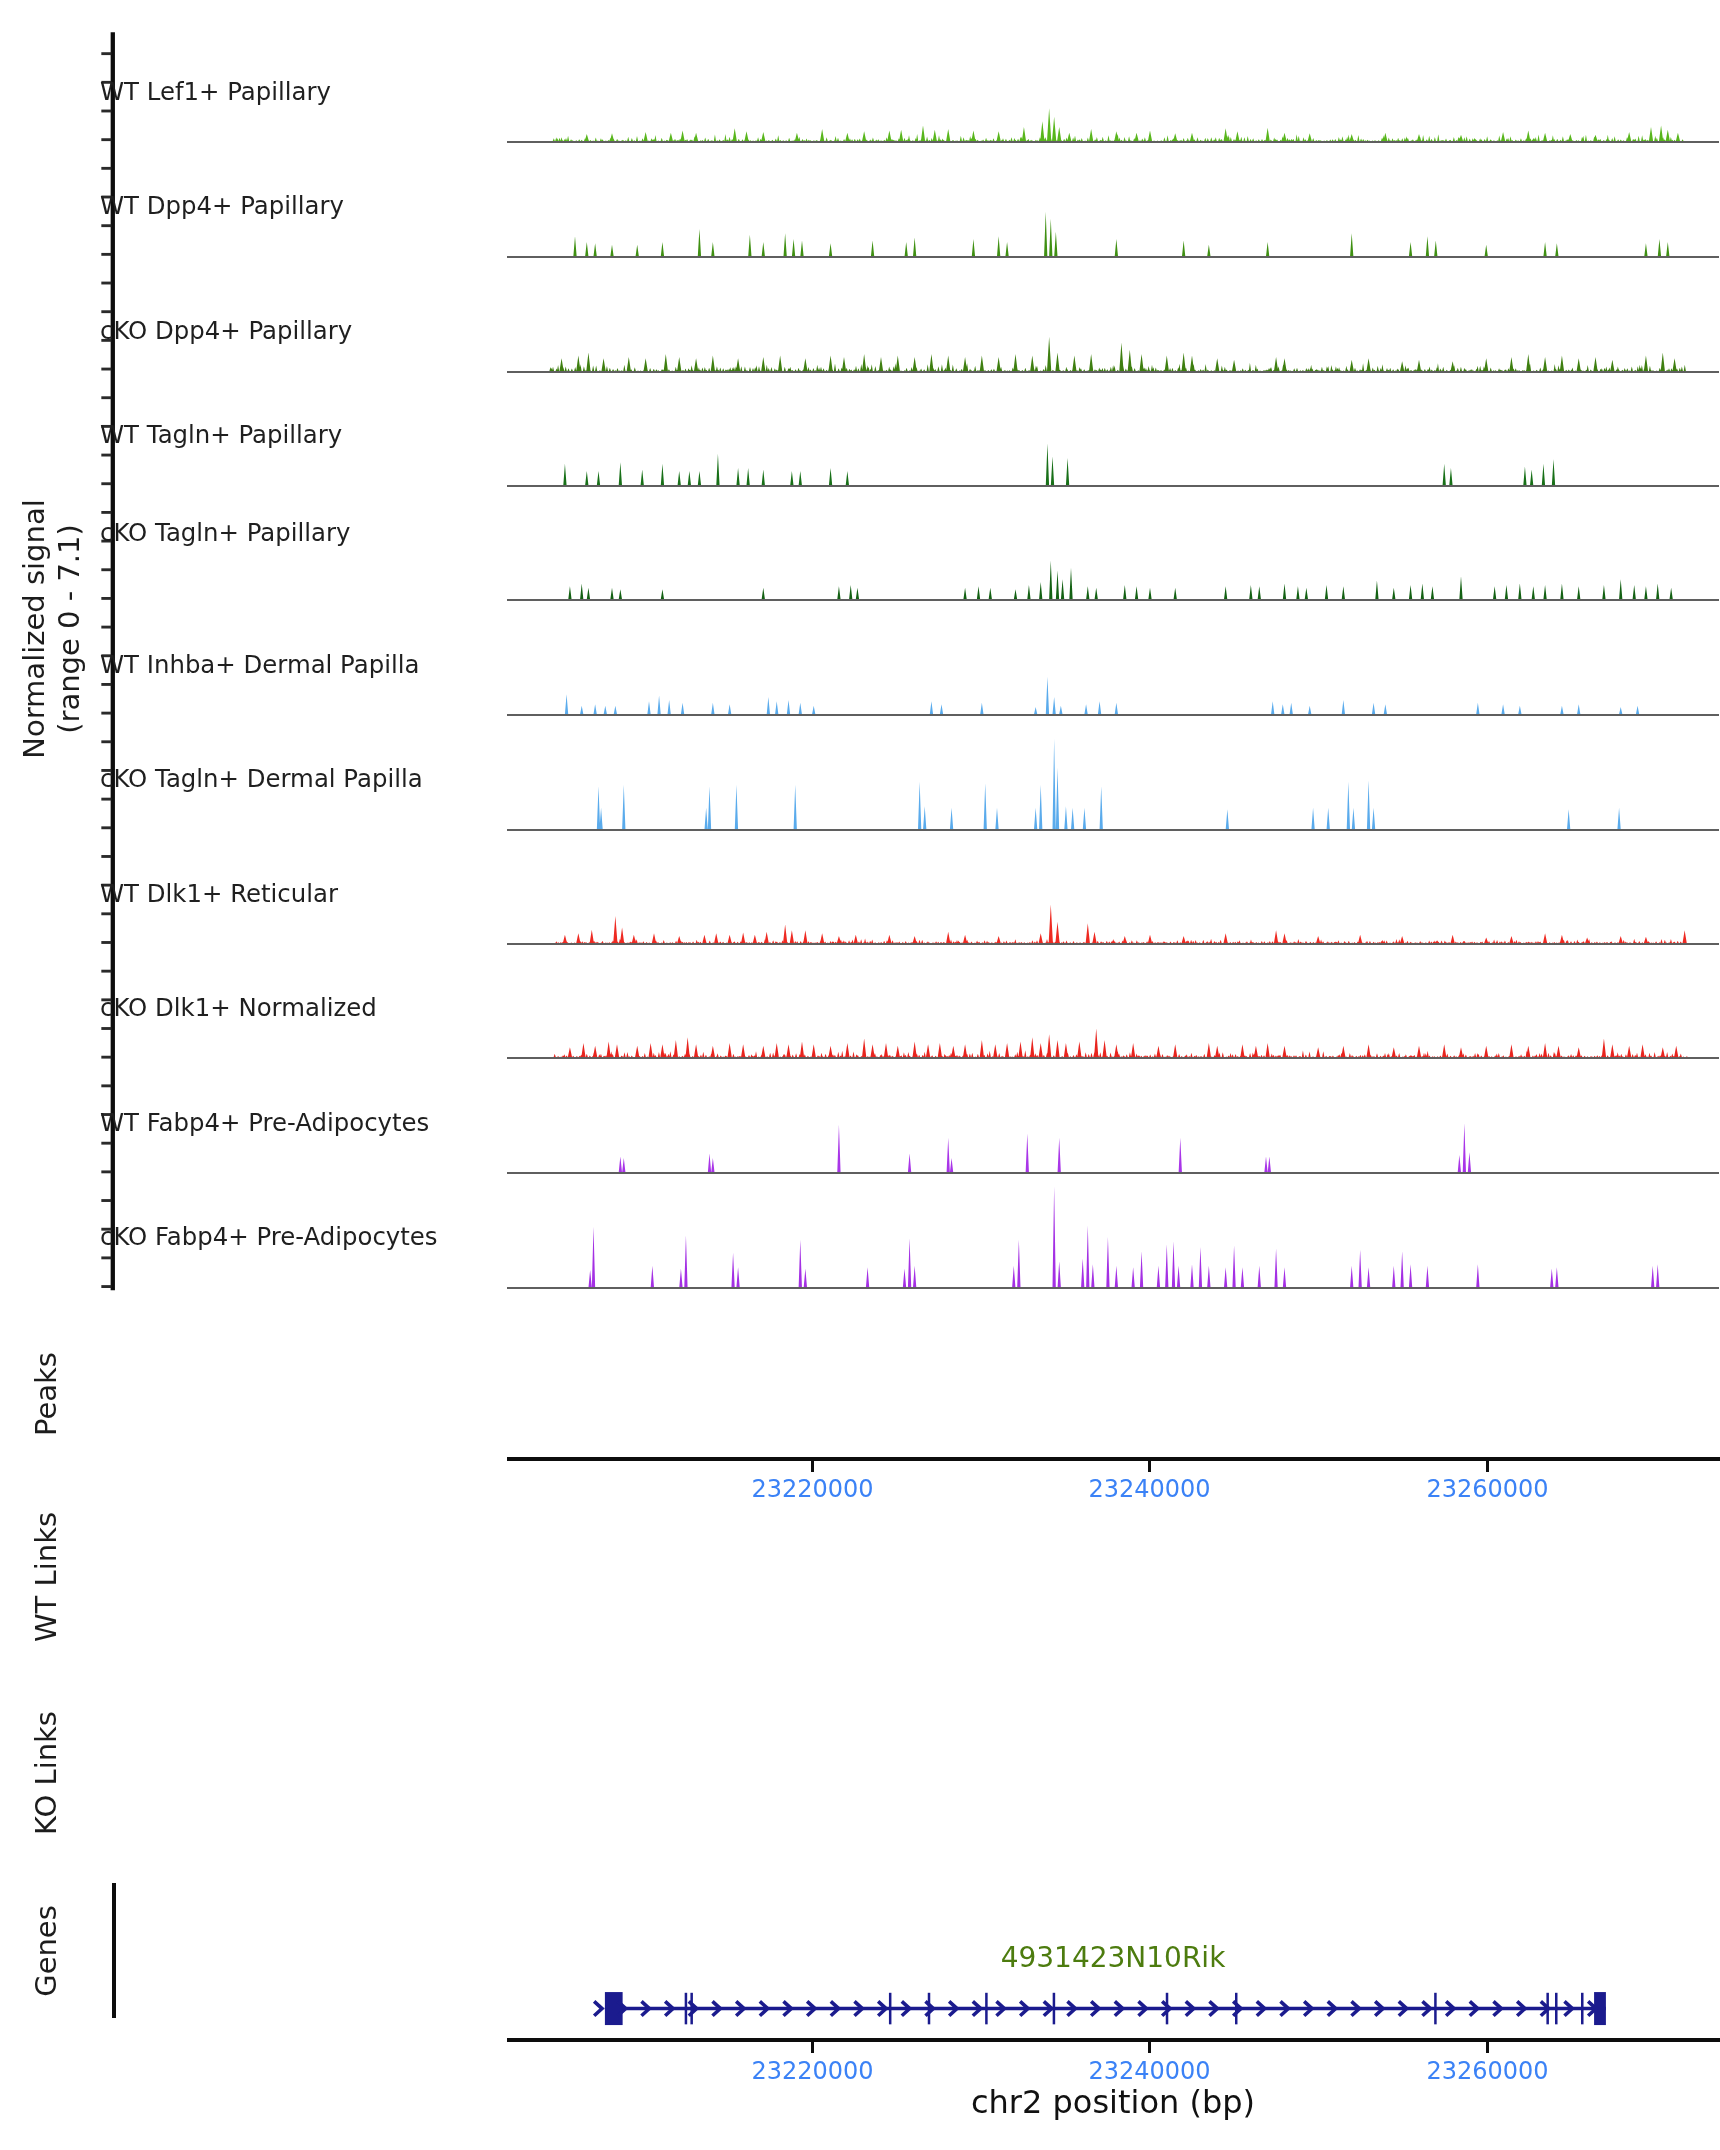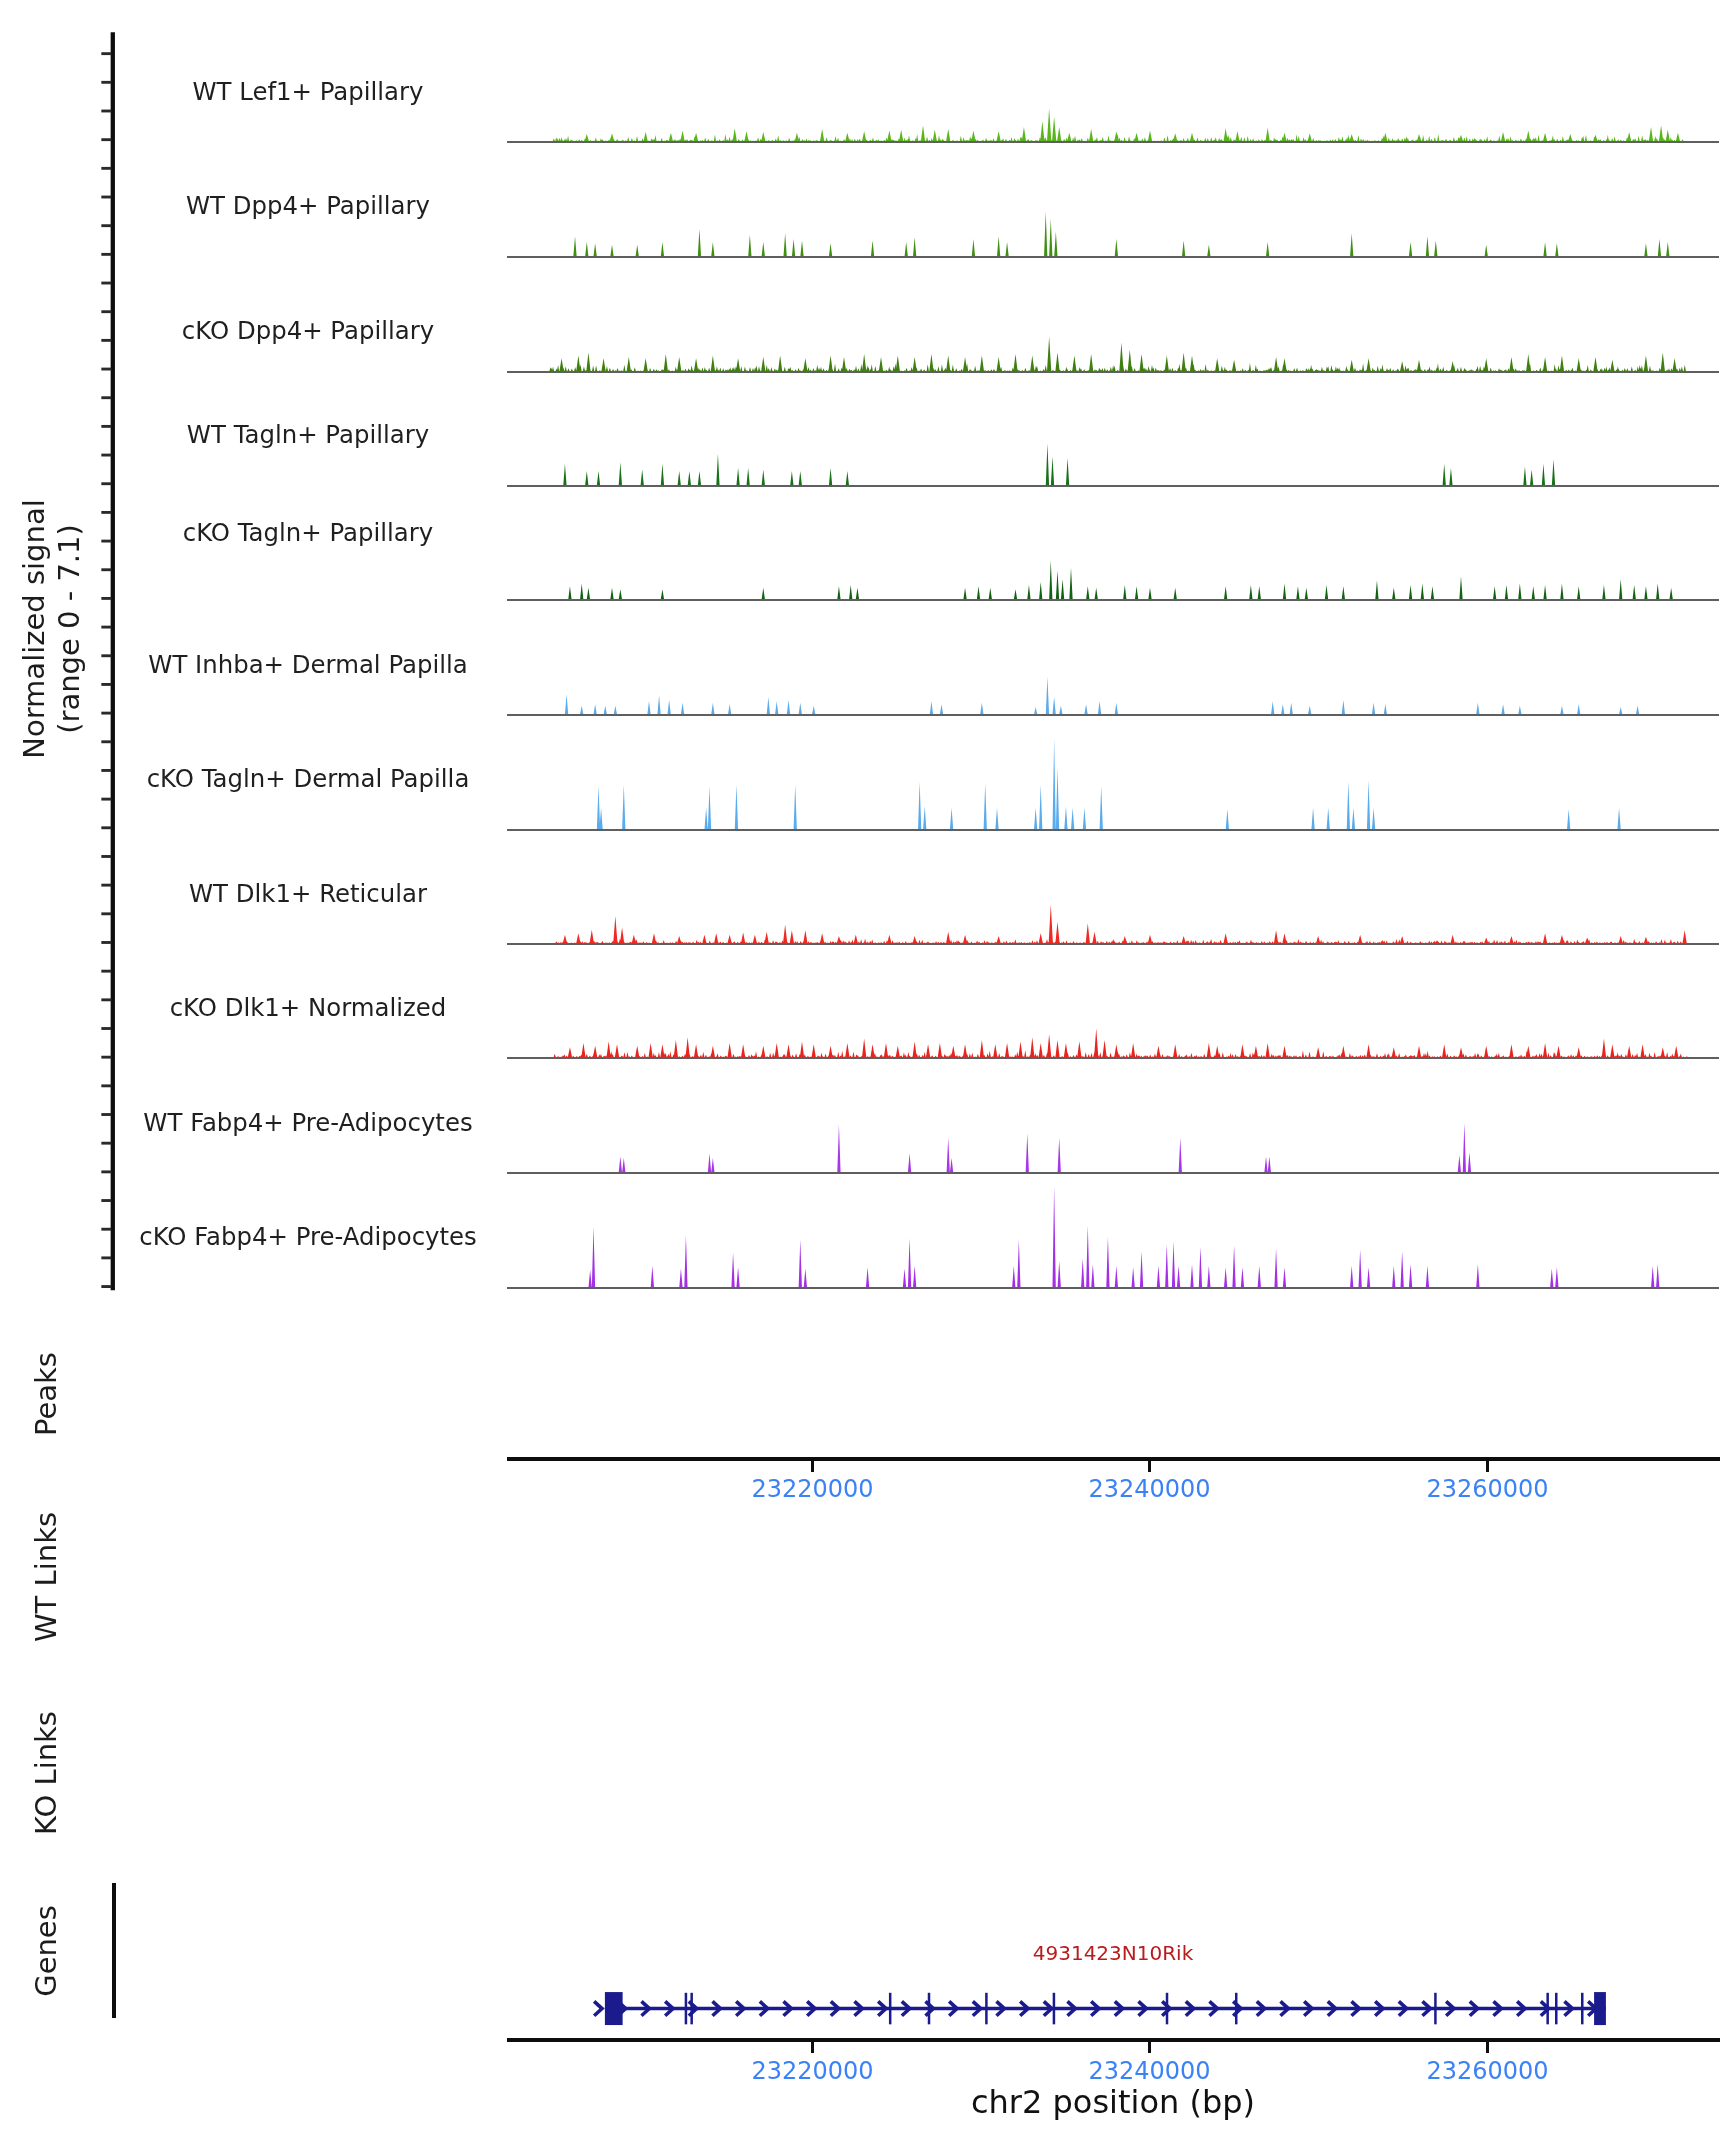--- a/index.html
+++ b/index.html
@@ -2,29 +2,29 @@
 <html style="font-size:11.5px"><head>
 <meta charset="utf-8">
 <style>
   html,body{margin:0;padding:0;background:#fff;}
   .page{position:relative;width:1721px;height:2151px;background:#fff;overflow:hidden;
         font-family:"DejaVu Sans","Liberation Sans",sans-serif;color:#222;}
   .abs{position:absolute;}
   .rot{position:absolute;transform:translate(-50%,-50%) rotate(-90deg);transform-origin:center;
        white-space:nowrap;font-size:29px;color:#1c1c1c;}
   .ylabel{text-align:center;line-height:1.22;font-size:29px;}
-  .tlabel{position:absolute;left:100px;width:416px;text-align:center;height:29px;line-height:29px;
+  .tlabel{position:absolute;left:100px;width:416px;height:29px;line-height:29px;
           font-size:24.4px;color:#1f1f1f;}
   .tbase{position:absolute;left:507px;width:1212px;height:2.2px;background:#5f5f5f;}
   .axisline{position:absolute;left:507px;width:1214px;height:4.3px;background:#0d0d0d;}
   .axistick{position:absolute;width:2.9px;height:10.8px;background:#0d0d0d;}
   .axisticklabel{position:absolute;width:229px;text-align:center;font-size:24px;color:#3b82f6;
                  height:29px;line-height:29px;}
   .xaxistitle{position:absolute;left:507px;width:1212px;text-align:center;font-size:32px;color:#111;}
-  .genename{position:absolute;left:507px;width:1212px;text-align:center;font-size:20px;color:#b91c1c;}
+  .genename{position:absolute;left:507px;width:1212px;text-align:center;font-size:28px;color:#4d7c0f;}
   svg{position:absolute;display:block;}
 </style>
 </head>
 <body>
 
 <div class="page">
 
   <svg id="yaxis" style="left:92px;top:30px;" width="24.4" height="1263" viewBox="0 0 34 1762">
       <line x1="29" y1="3" x2="29" y2="1758" stroke="#0d0d0d" stroke-width="6"></line>
       <line x1="13" y1="33" x2="27" y2="33" stroke="#2a2a2a" stroke-width="4"></line>

